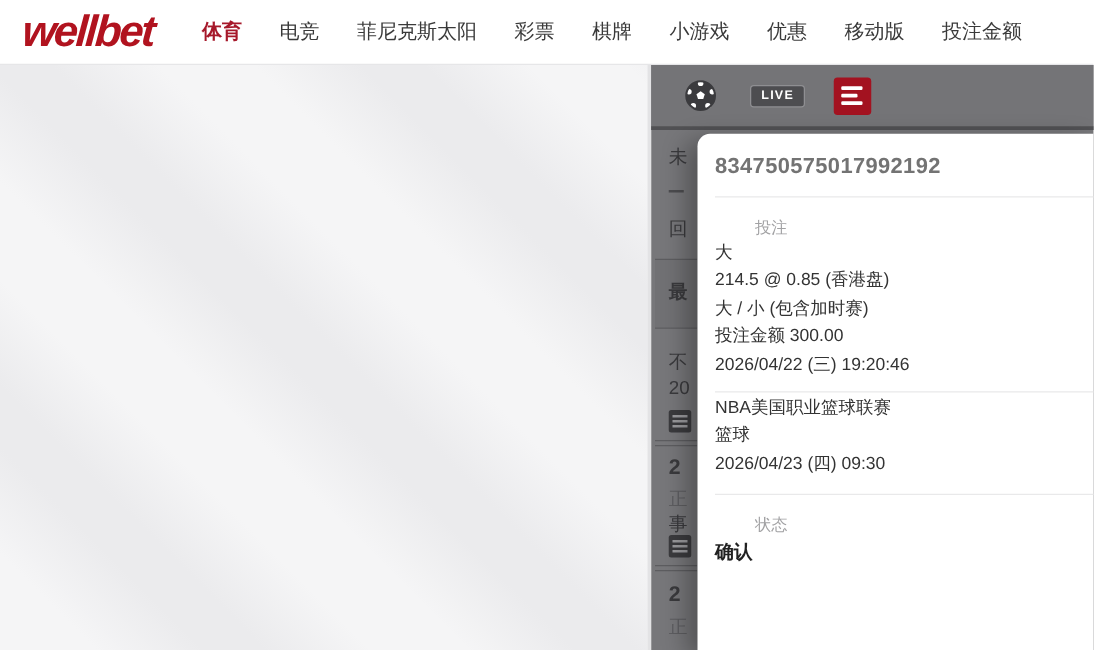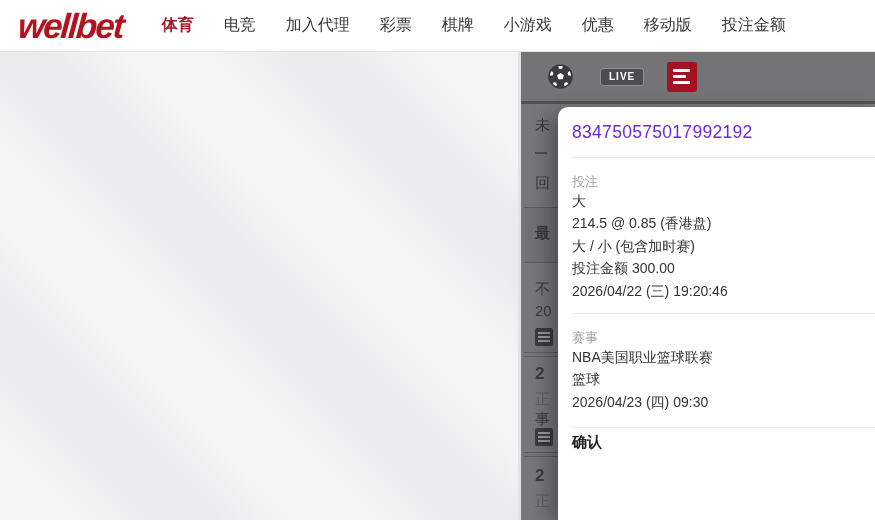--- a/index.html
+++ b/index.html
@@ -46,40 +46,40 @@
   .fsep { position:absolute; left:3px; width:34px; height:1px; background:#5d5d60; }
   .fband { position:absolute; left:3px; width:34px; background:rgba(0,0,0,0.045); }
   .fdash { position:absolute; left:14px; width:12px; height:2px; background:#4c4c4f; }
   .ficon { position:absolute; left:14px; width:18px; height:18px; background:#3b3b3e; border-radius:2px; padding:4px 3px 0 3px; }
   .ficon i { display:block; height:2px; background:#9a9a9d; margin-bottom:2px; width:12px; }
 
   
   .popup { position:absolute; left:558px; top:107px; width:317px; height:413px; background:#fff;
            border-top-left-radius:10px; box-shadow:-9px 5px 20px rgba(0,0,0,0.30);
            padding:12px 0 0 14px; z-index:10; }
-  .bet-id { font-size:17.5px; font-weight:normal; color:#6d28d9; letter-spacing:.3px; line-height:26px; }
+  .bet-id { font-size:17.5px; font-weight:bold; color:#737373; letter-spacing:.3px; line-height:26px; }
   .hr { border-top:1px solid #e9e9ea; margin-top:12px; }
   .hr2 { margin-top:11px; } .hr3 { margin-top:14px; }
-  .sec-label { margin-top:16px; font-size:13px; color:#a2a2a4; line-height:16px; }
+  .sec-label { margin-top:16px; font-size:13px; color:#a2a2a4; line-height:16px;margin-left:32px; }
   .row { font-size:14px; color:#333; line-height:22.4px; }
   .row.status { font-size:15px; font-weight:bold; color:#222; line-height:24px; margin-top:2px; }
   .match-link { display:inline-block; font-size:14.5px; font-weight:bold; color:#c21b26;
                 text-decoration:underline; line-height:22.4px; cursor:pointer; }
 </style>
 </head>
 <body>
 
 <div class="stage">
 
   <div class="header">
     <div class="logo">wellbet</div>
     <div class="nav">
       <a class="nav-item active">体育</a>
       <a class="nav-item">电竞</a>
-      <a class="nav-item">加入代理</a>
+      <a class="nav-item">菲尼克斯太阳</a>
       <a class="nav-item">彩票</a>
       <a class="nav-item">棋牌</a>
       <a class="nav-item">小游戏</a>
       <a class="nav-item">优惠</a>
       <a class="nav-item">移动版</a>
       <a class="nav-item">投注金额</a>
     </div>
   </div>
 
   <div class="left-bg"></div>
@@ -143,22 +143,22 @@
     <div class="hr"></div>
 
     <div class="sec-label">投注</div>
     <div class="row">大</div>
     <div class="row">214.5 @ 0.85 (香港盘)</div>
     <div class="row">大 / 小 (包含加时赛)</div>
     <div class="row">投注金额 300.00</div>
     <div class="row">2026/04/22 (三) 19:20:46</div>
 
     <div class="hr hr2"></div>
-    <div class="sec-label">赛事</div>
     <div class="row">NBA美国职业篮球联赛</div>
     <div class="row">篮球</div>
     <div class="row">2026/04/23 (四) 09:30</div>
 
     <div class="hr hr3"></div>
+    <div class="sec-label">状态</div>
     <div class="row status">确认</div>
   </div>
 
 </div>
 
 </body></html>

